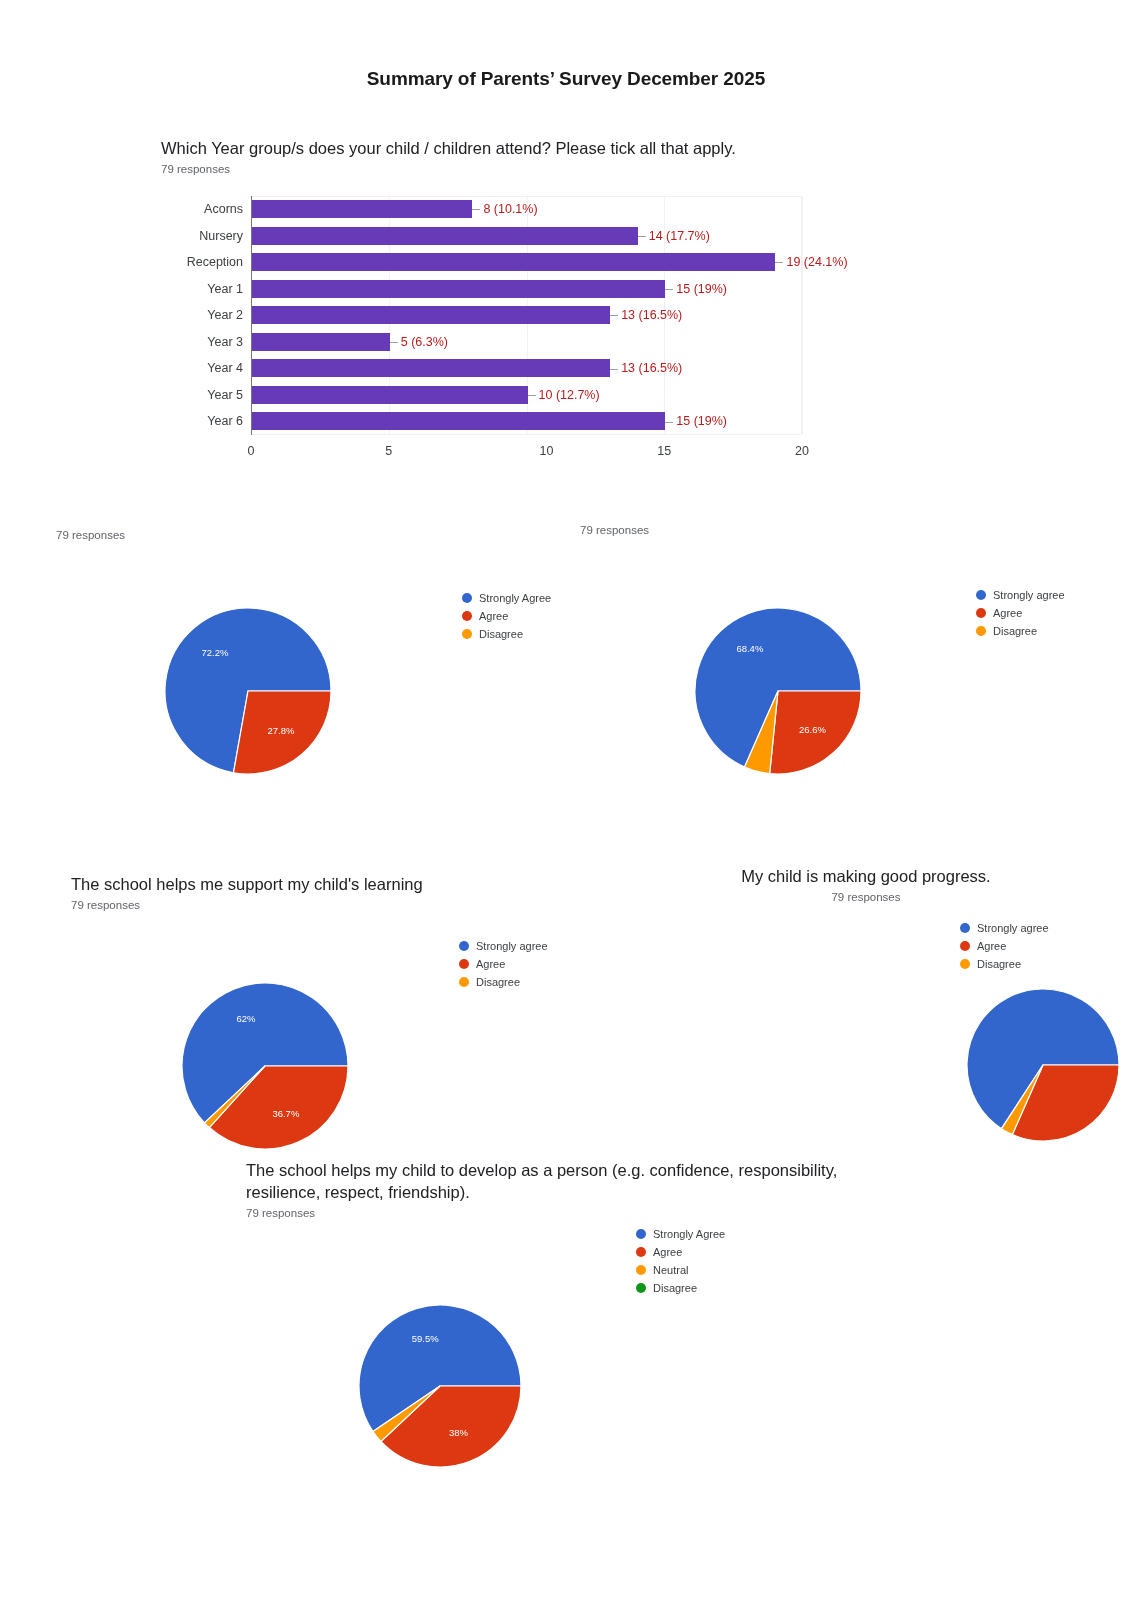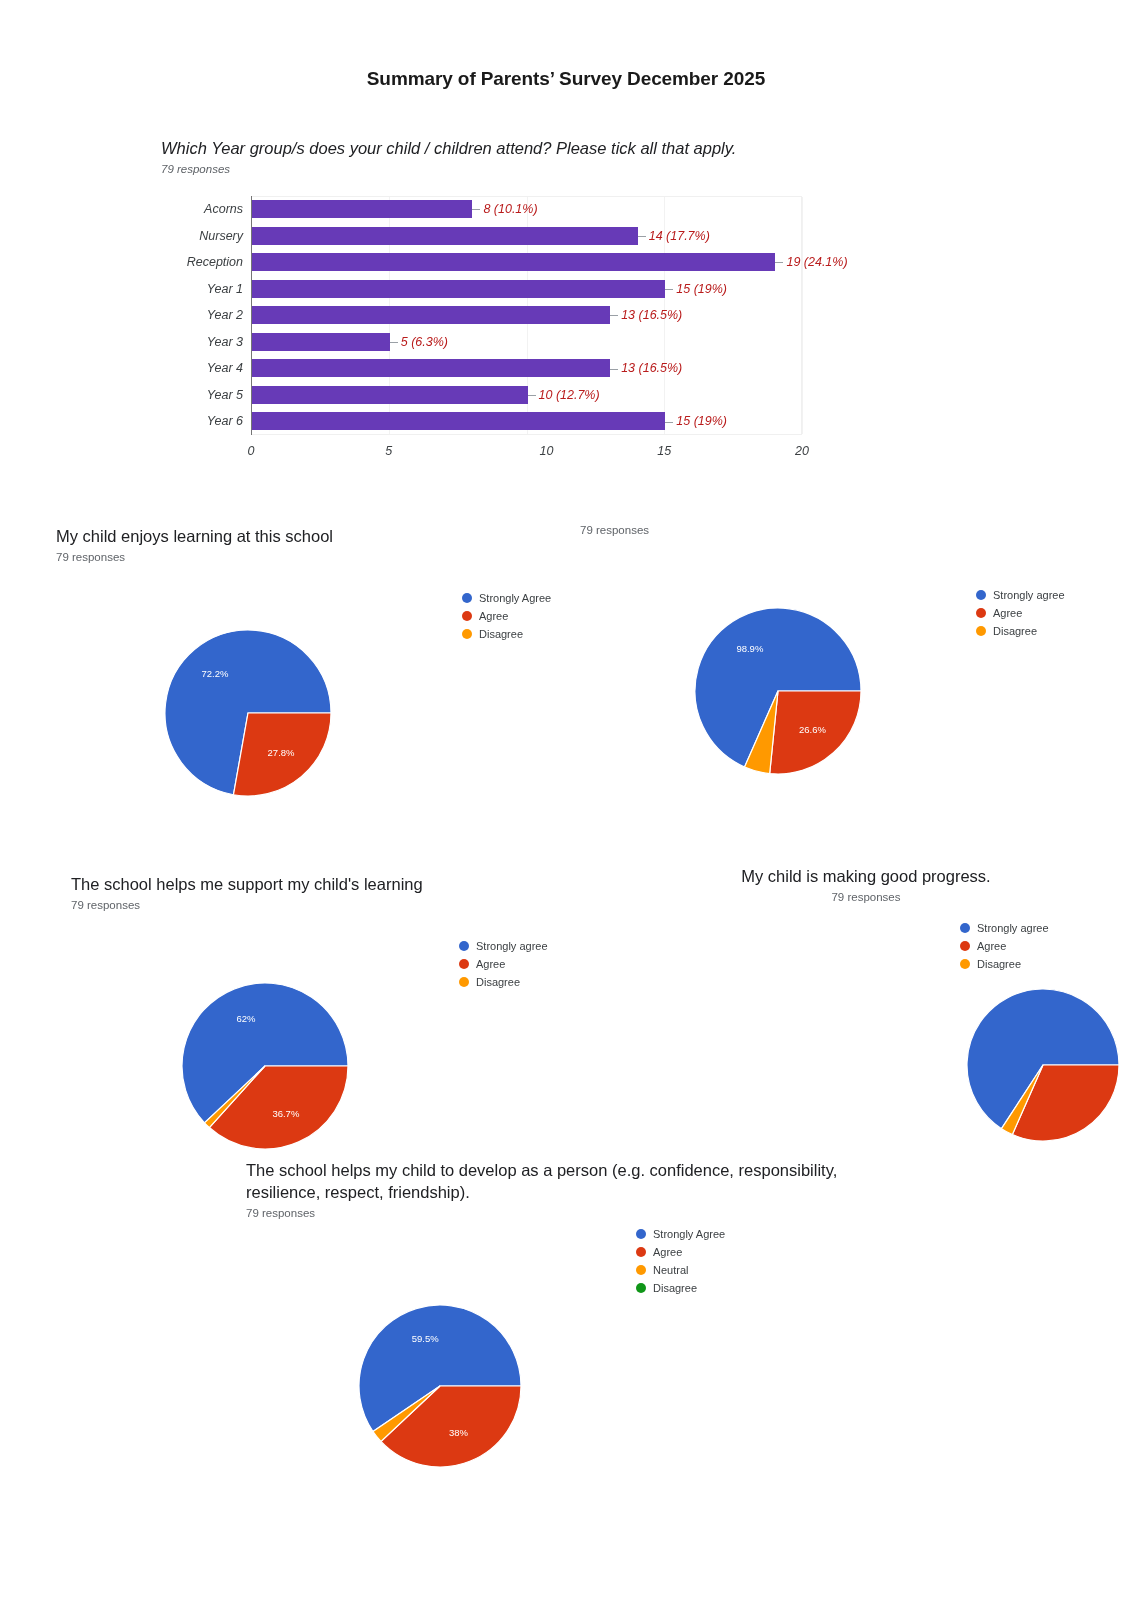--- a/index.html
+++ b/index.html
@@ -40,21 +40,20 @@
     color: #5f6368;
     margin-top: 3px;
   }
 
   
   #barchart-block {
     position: absolute;
     left: 161px;
     top: 138px;
     width: 800px;
-    font-style: italic;
   }
   .bar-chart-area {
     position: relative;
     margin-top: 21px;
     width: 730px;
     height: 265px;
   }
   .bar-plot {
     position: absolute;
     left: 90px;
@@ -243,21 +242,20 @@
         <div class="bar-xtick" style="left: 0px;">0</div>
         <div class="bar-xtick" style="left: 137.75px;">5</div>
         <div class="bar-xtick" style="left: 275.5px; margin-left: 20px;">10</div>
         <div class="bar-xtick" style="left: 413.25px;">15</div>
         <div class="bar-xtick" style="left: 551px;">20</div>
       </div>
   </div>
 </div>
 
 <div class="pie-block" id="pie1">
-  <div class="q-title">My child enjoys learning at this school</div>
   <div class="q-sub">79 responses</div>
   <div class="pie-wrap" style="height: 223px; margin-top: 22px;">
       <svg width="295" height="221" class="pie-svg">
         <path d="M 192 128 L 177.4730861050521 209.71883976592403 A 83 83 0 1 1 275 128 Z" fill="#3366CC" stroke="#ffffff" stroke-width="1.2"></path>
         <path d="M 192 128 L 275 128 A 83 83 0 0 1 177.4730861050521 209.71883976592403 Z" fill="#DC3912" stroke="#ffffff" stroke-width="1.2"></path>
       </svg>
       <div class="pie-pct" style="left: 158.95px; top: 88.5563px;">72.2%</div>
       <div class="pie-pct" style="left: 225.05px; top: 167.444px;">27.8%</div>
     </div>
   <div class="legend" style="left: 406px; top: 66px;">
@@ -277,21 +275,21 @@
 </div>
 
 <div class="pie-block" id="pie2">
   <div class="q-sub">79 responses</div>
   <div class="pie-wrap" style="height: 228px; margin-top: 22px;">
       <svg width="301" height="226" class="pie-svg">
         <path d="M 198 133 L 164.558765835766 208.96501732753615 A 83 83 0 1 1 281 133 Z" fill="#3366CC" stroke="#ffffff" stroke-width="1.2"></path>
         <path d="M 198 133 L 281 133 A 83 83 0 0 1 189.6699776673492 215.58093440944793 Z" fill="#DC3912" stroke="#ffffff" stroke-width="1.2"></path>
         <path d="M 198 133 L 189.6699776673492 215.58093440944793 A 83 83 0 0 1 164.558765835766 208.96501732753615 Z" fill="#FF9900" stroke="#ffffff" stroke-width="1.2"></path>
       </svg>
-      <div class="pie-pct" style="left: 169.883px; top: 89.9008px;">98.9%</div>
+      <div class="pie-pct" style="left: 169.883px; top: 89.9008px;">68.4%</div>
       <div class="pie-pct" style="left: 232.513px; top: 171.17px;">26.6%</div>
     </div>
   <div class="legend" style="left: 396px; top: 68px;">
       <div class="legend-item">
         <span class="legend-dot" style="background: rgb(51, 102, 204);"></span>
         <span class="legend-label">Strongly agree</span>
       </div>
       <div class="legend-item">
         <span class="legend-dot" style="background: rgb(220, 57, 18);"></span>
         <span class="legend-label">Agree</span>

